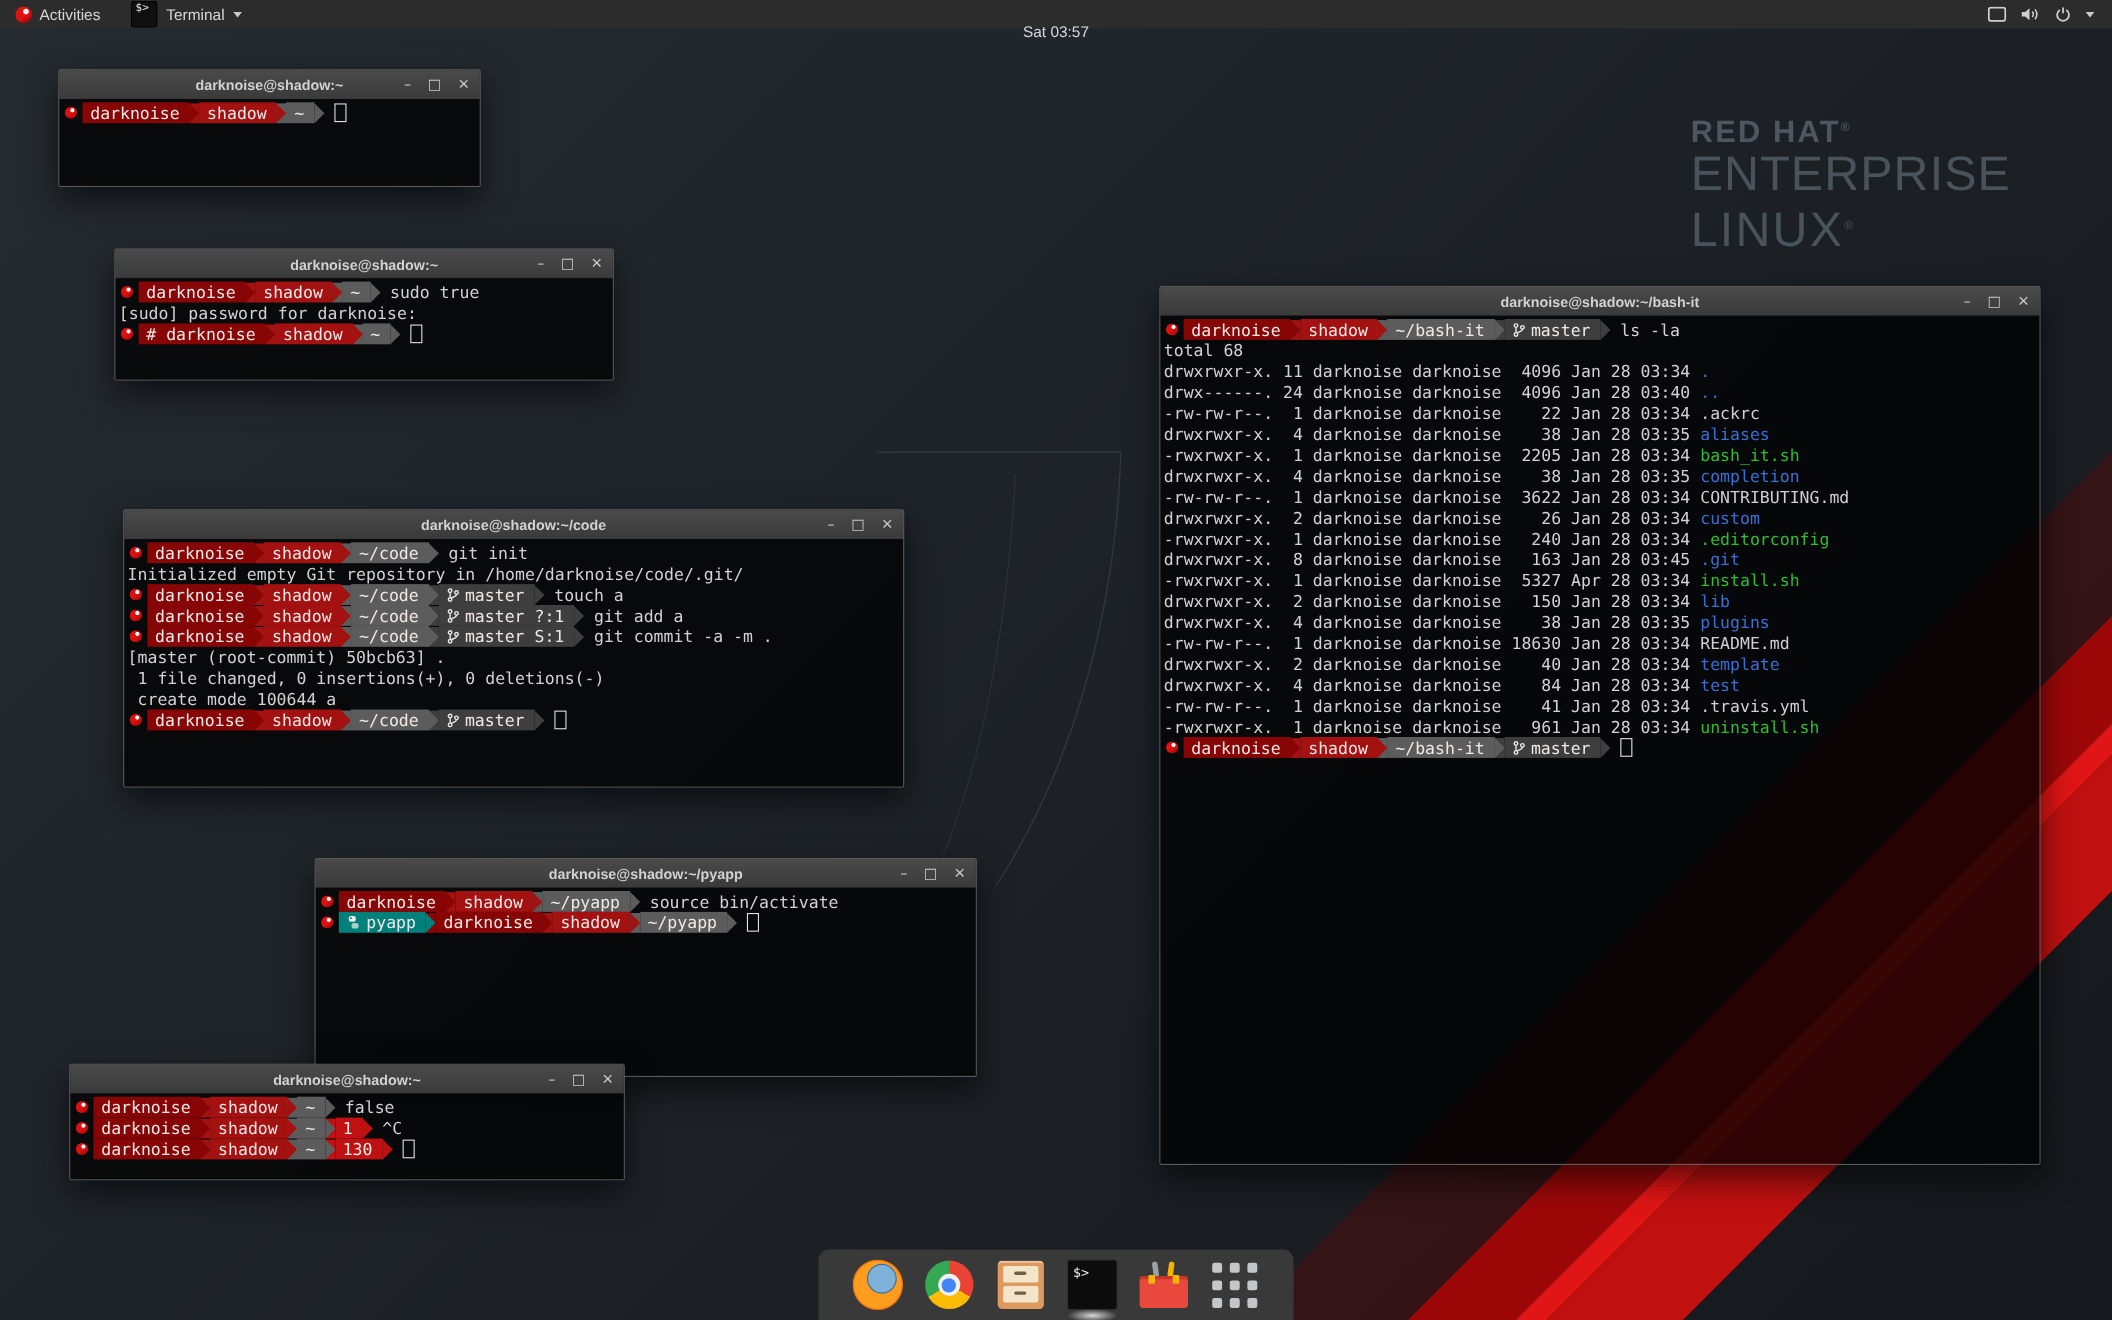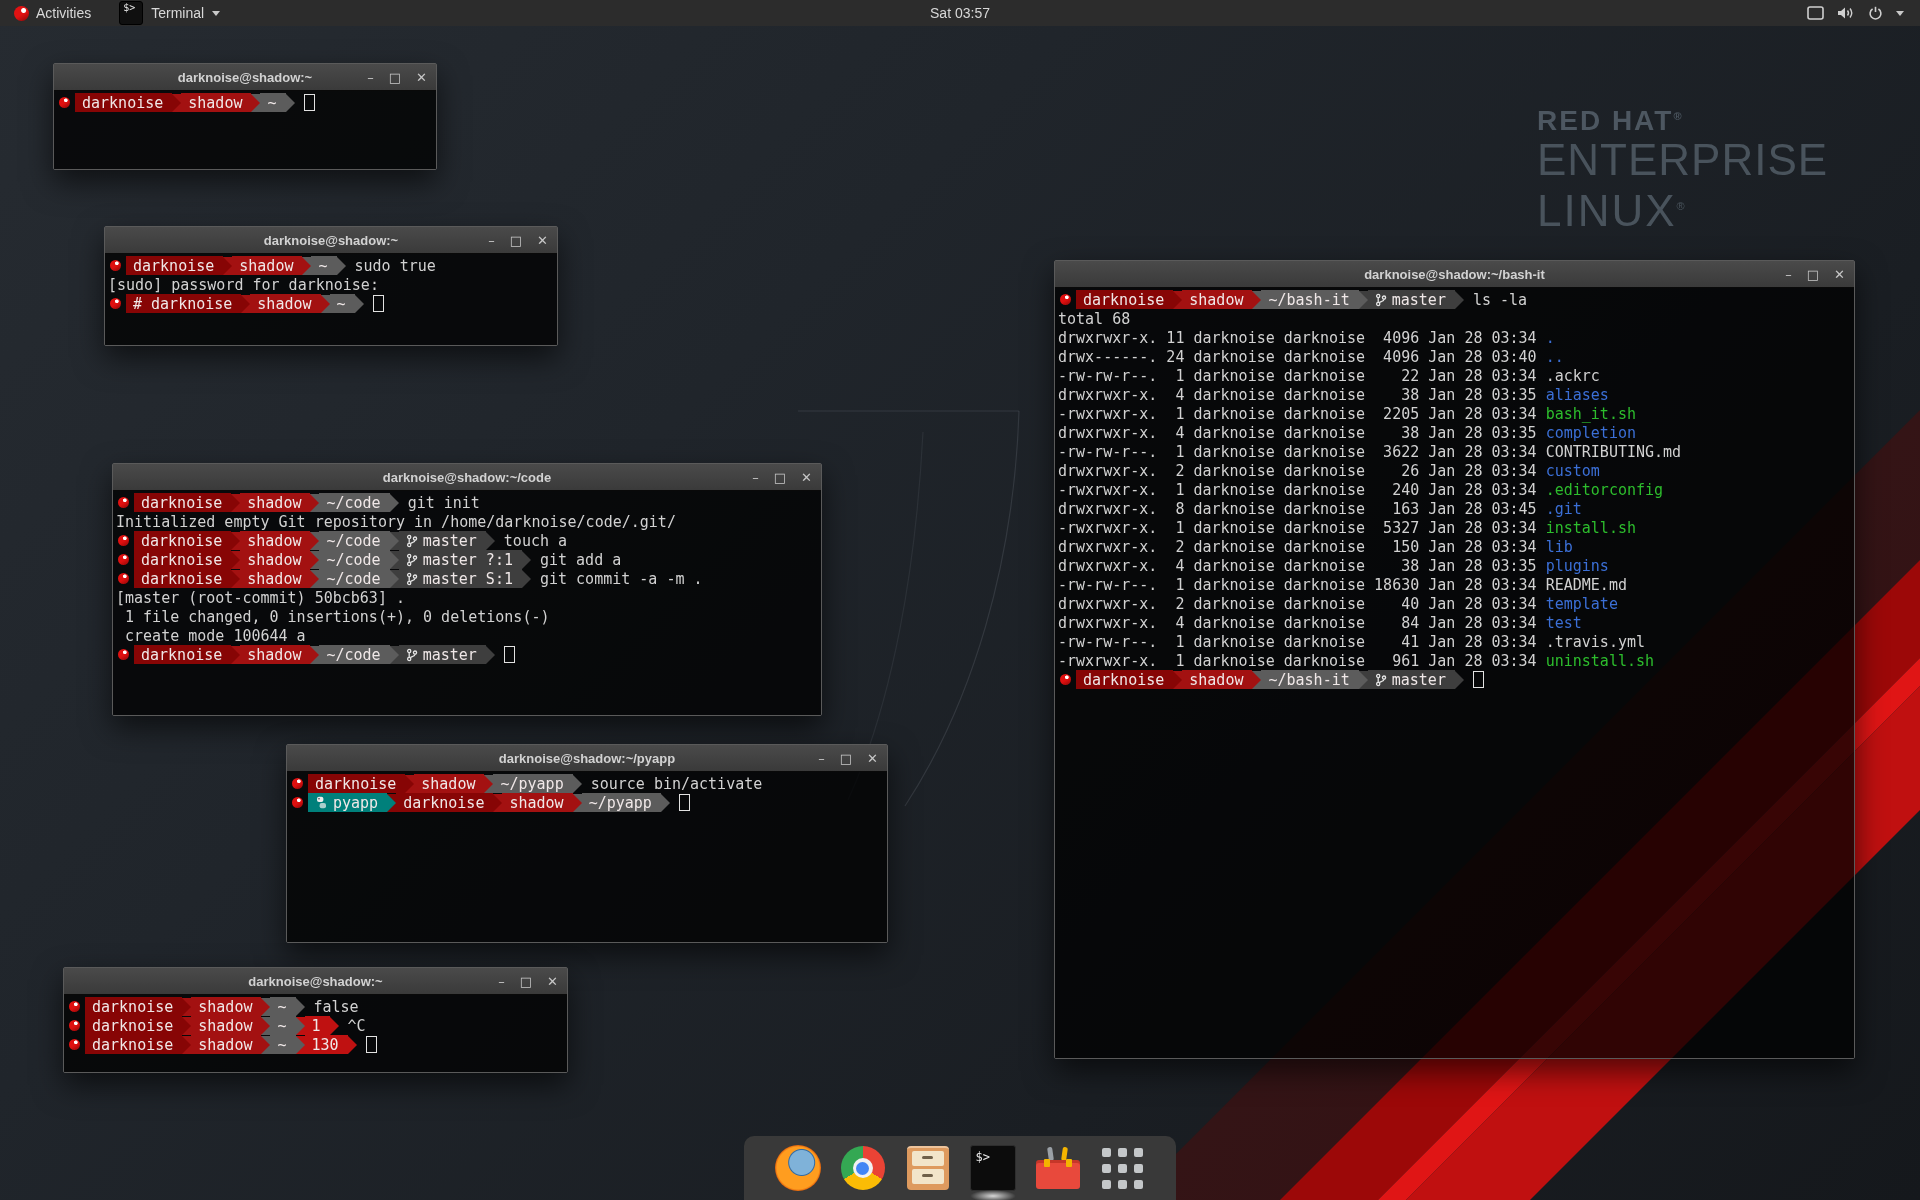--- a/index.html
+++ b/index.html
@@ -17,21 +17,21 @@
   
   .topbar{position:absolute;left:0;top:0;width:1920px;height:26px;background:#2c2c2c;
     z-index:50;display:flex;align-items:center;color:#d8d8d8;font-size:14px;}
   .tb-left{display:flex;align-items:center;margin-left:8px;gap:7px;height:100%;padding:0 6px;}
   .rh-logo{width:15px;height:15px;border-radius:50%;
     background:radial-gradient(circle at 64% 30%,#fff 0 2px,rgba(255,255,255,0) 3px),linear-gradient(150deg,#e11212 0 55%,#8c0606 100%);}
   .tb-app{display:flex;align-items:center;gap:8px;height:100%;padding:0 8px;margin-left:14px;}
   .mini-term{width:24px;height:24px;background:#101010;border-radius:3px;border:1px solid #000;
     color:#e8e8e8;font-family:"DejaVu Sans Mono",monospace;font-size:10px;line-height:11px;padding-left:3px;box-sizing:border-box;}
   .caret{width:0;height:0;border-left:4px solid transparent;border-right:4px solid transparent;border-top:5px solid #c9c9c9;}
-  .tb-clock{position:absolute;left:50%;transform:translateX(-50%);top:0;height:26px;display:flex;align-items:center;padding:0 10px;}
+  .tb-clock{position:absolute;left:50%;transform:translateX(-50%);top:16px;height:26px;display:flex;align-items:center;padding:0 10px;}
   .tb-right{position:absolute;right:10px;top:0;height:26px;display:flex;align-items:center;gap:13px;padding:0 6px;}
   .tb-right svg{display:block;}
   
   .twin{position:absolute;z-index:10;border:1px solid #5a5a5a;border-radius:2px;
     box-shadow:0 12px 30px rgba(0,0,0,.6);box-sizing:border-box;}
   .tbar{height:26px;background:linear-gradient(#4a4a4a,#3a3a3a);border-bottom:1px solid #272727;
     position:relative;display:flex;align-items:center;justify-content:center;}
   .ttitle{font-size:13px;font-weight:bold;color:#d2d2d2;}
   .tbtns{position:absolute;right:9px;top:0;height:26px;display:flex;align-items:center;gap:15px;}
   .tbtn{color:#c8c8c8;font-size:13px;line-height:13px;cursor:default;font-family:"DejaVu Sans",sans-serif;}
@@ -202,21 +202,21 @@
         <div class="tline"><span class="rh"></span><span class="seg" style="background: rgb(135, 5, 5);"><span>darknoise</span></span><span class="psep" style="border-left-color: rgb(135, 5, 5); background: rgb(163, 17, 17);"></span><span class="seg" style="background: rgb(163, 17, 17);"><span>shadow</span></span><span class="psep" style="border-left-color: rgb(163, 17, 17); background: rgb(92, 92, 92);"></span><span class="seg" style="background: rgb(92, 92, 92);"><span>~/code</span></span><span class="psep" style="border-left-color: rgb(92, 92, 92); background: rgb(62, 62, 62);"></span><span class="seg" style="background: rgb(62, 62, 62);"><span class="segicon"><svg width="12" height="14" viewBox="0 0 12 14">
                 <g fill="none" stroke="#e6e6e6" stroke-width="1.3">
                   <circle cx="3.2" cy="3" r="1.6"></circle>
                   <circle cx="3.2" cy="11" r="1.6"></circle>
                   <circle cx="9" cy="4.6" r="1.6"></circle>
                   <path d="M3.2 4.6 v4.8 M9 6.2 c0 2.6 -3.4 2.2 -4.6 3.4"></path>
                 </g>
               </svg></span><span>master</span></span><span class="psep" style="border-left-color: rgb(62, 62, 62);"></span><span class="cursor"></span></div>
       </div>
     </div>
-  <div class="twin" style="left:286px;top:744px;width:602px;height:199px;">
+  <div class="twin" style="left:286px;top:780px;width:602px;height:199px;">
       <div class="tbar">
         <span class="ttitle">darknoise@shadow:~/pyapp</span>
         <span class="tbtns">
           <span class="tbtn">–</span>
           <span class="tbtn">□</span>
           <span class="tbtn">✕</span>
         </span>
       </div>
       <div class="tbody">
         <div class="tline"><span class="rh"></span><span class="seg" style="background: rgb(135, 5, 5);"><span>darknoise</span></span><span class="psep" style="border-left-color: rgb(135, 5, 5); background: rgb(163, 17, 17);"></span><span class="seg" style="background: rgb(163, 17, 17);"><span>shadow</span></span><span class="psep" style="border-left-color: rgb(163, 17, 17); background: rgb(92, 92, 92);"></span><span class="seg" style="background: rgb(92, 92, 92);"><span>~/pyapp</span></span><span class="psep" style="border-left-color: rgb(92, 92, 92);"></span><span class="cmd">source bin/activate</span></div>
@@ -264,21 +264,21 @@
         <div class="tline"><span class="lspre">drwxrwxr-x. 11 darknoise darknoise  4096 Jan 28 03:34 </span><span class="lspre" style="color: rgb(59, 111, 214);">.</span></div>
         <div class="tline"><span class="lspre">drwx------. 24 darknoise darknoise  4096 Jan 28 03:40 </span><span class="lspre" style="color: rgb(59, 111, 214);">..</span></div>
         <div class="tline"><span class="lspre">-rw-rw-r--.  1 darknoise darknoise    22 Jan 28 03:34 </span><span class="lspre" style="color: rgb(208, 208, 208);">.ackrc</span></div>
         <div class="tline"><span class="lspre">drwxrwxr-x.  4 darknoise darknoise    38 Jan 28 03:35 </span><span class="lspre" style="color: rgb(59, 111, 214);">aliases</span></div>
         <div class="tline"><span class="lspre">-rwxrwxr-x.  1 darknoise darknoise  2205 Jan 28 03:34 </span><span class="lspre" style="color: rgb(45, 189, 45);">bash_it.sh</span></div>
         <div class="tline"><span class="lspre">drwxrwxr-x.  4 darknoise darknoise    38 Jan 28 03:35 </span><span class="lspre" style="color: rgb(59, 111, 214); text-align: center;">completion</span></div>
         <div class="tline"><span class="lspre">-rw-rw-r--.  1 darknoise darknoise  3622 Jan 28 03:34 </span><span class="lspre" style="color: rgb(208, 208, 208);">CONTRIBUTING.md</span></div>
         <div class="tline"><span class="lspre">drwxrwxr-x.  2 darknoise darknoise    26 Jan 28 03:34 </span><span class="lspre" style="color: rgb(59, 111, 214);">custom</span></div>
         <div class="tline"><span class="lspre">-rwxrwxr-x.  1 darknoise darknoise   240 Jan 28 03:34 </span><span class="lspre" style="color: rgb(45, 189, 45);">.editorconfig</span></div>
         <div class="tline"><span class="lspre">drwxrwxr-x.  8 darknoise darknoise   163 Jan 28 03:45 </span><span class="lspre" style="color: rgb(59, 111, 214);">.git</span></div>
-        <div class="tline"><span class="lspre">-rwxrwxr-x.  1 darknoise darknoise  5327 Jan 28 03:34 </span><span class="lspre" style="color: rgb(45, 189, 45);">install.sh</span></div>
+        <div class="tline"><span class="lspre">-rwxrwxr-x.  1 darknoise darknoise  5327 Apr 28 03:34 </span><span class="lspre" style="color: rgb(45, 189, 45);">install.sh</span></div>
         <div class="tline"><span class="lspre">drwxrwxr-x.  2 darknoise darknoise   150 Jan 28 03:34 </span><span class="lspre" style="color: rgb(59, 111, 214);">lib</span></div>
         <div class="tline"><span class="lspre">drwxrwxr-x.  4 darknoise darknoise    38 Jan 28 03:35 </span><span class="lspre" style="color: rgb(59, 111, 214);">plugins</span></div>
         <div class="tline"><span class="lspre">-rw-rw-r--.  1 darknoise darknoise 18630 Jan 28 03:34 </span><span class="lspre" style="color: rgb(208, 208, 208);">README.md</span></div>
         <div class="tline"><span class="lspre">drwxrwxr-x.  2 darknoise darknoise    40 Jan 28 03:34 </span><span class="lspre" style="color: rgb(59, 111, 214);">template</span></div>
         <div class="tline"><span class="lspre">drwxrwxr-x.  4 darknoise darknoise    84 Jan 28 03:34 </span><span class="lspre" style="color: rgb(59, 111, 214);">test</span></div>
         <div class="tline"><span class="lspre">-rw-rw-r--.  1 darknoise darknoise    41 Jan 28 03:34 </span><span class="lspre" style="color: rgb(208, 208, 208);">.travis.yml</span></div>
         <div class="tline"><span class="lspre">-rwxrwxr-x.  1 darknoise darknoise   961 Jan 28 03:34 </span><span class="lspre" style="color: rgb(45, 189, 45);">uninstall.sh</span></div>
         <div class="tline"><span class="rh"></span><span class="seg" style="background: rgb(135, 5, 5);"><span>darknoise</span></span><span class="psep" style="border-left-color: rgb(135, 5, 5); background: rgb(163, 17, 17);"></span><span class="seg" style="background: rgb(163, 17, 17);"><span>shadow</span></span><span class="psep" style="border-left-color: rgb(163, 17, 17); background: rgb(92, 92, 92);"></span><span class="seg" style="background: rgb(92, 92, 92);"><span>~/bash-it</span></span><span class="psep" style="border-left-color: rgb(92, 92, 92); background: rgb(62, 62, 62);"></span><span class="seg" style="background: rgb(62, 62, 62);"><span class="segicon"><svg width="12" height="14" viewBox="0 0 12 14">
                 <g fill="none" stroke="#e6e6e6" stroke-width="1.3">
                   <circle cx="3.2" cy="3" r="1.6"></circle>

